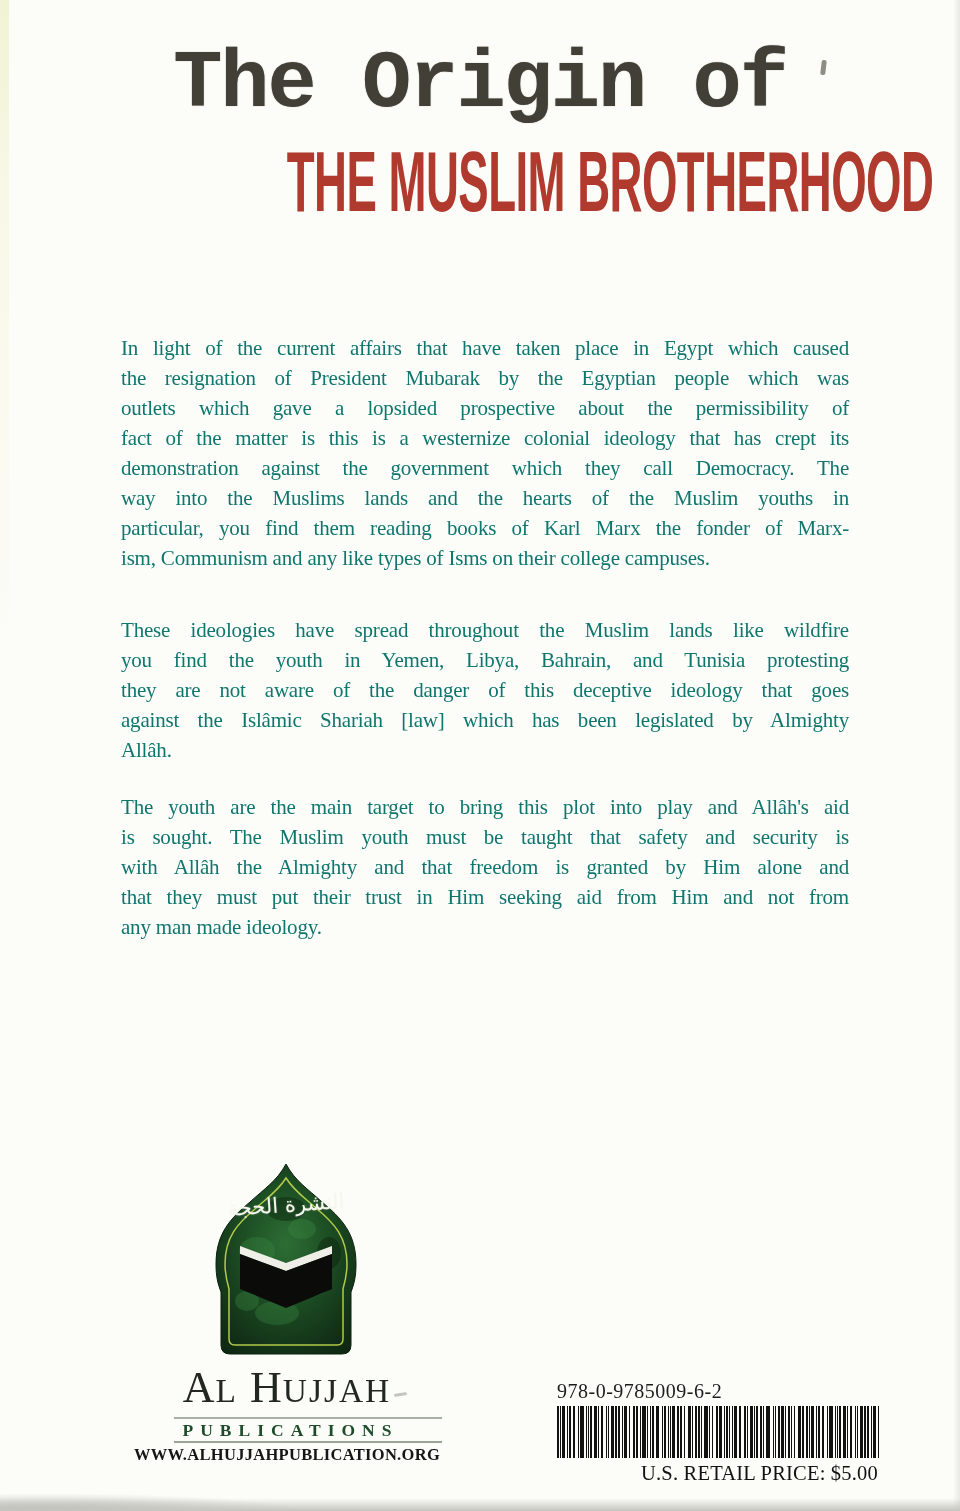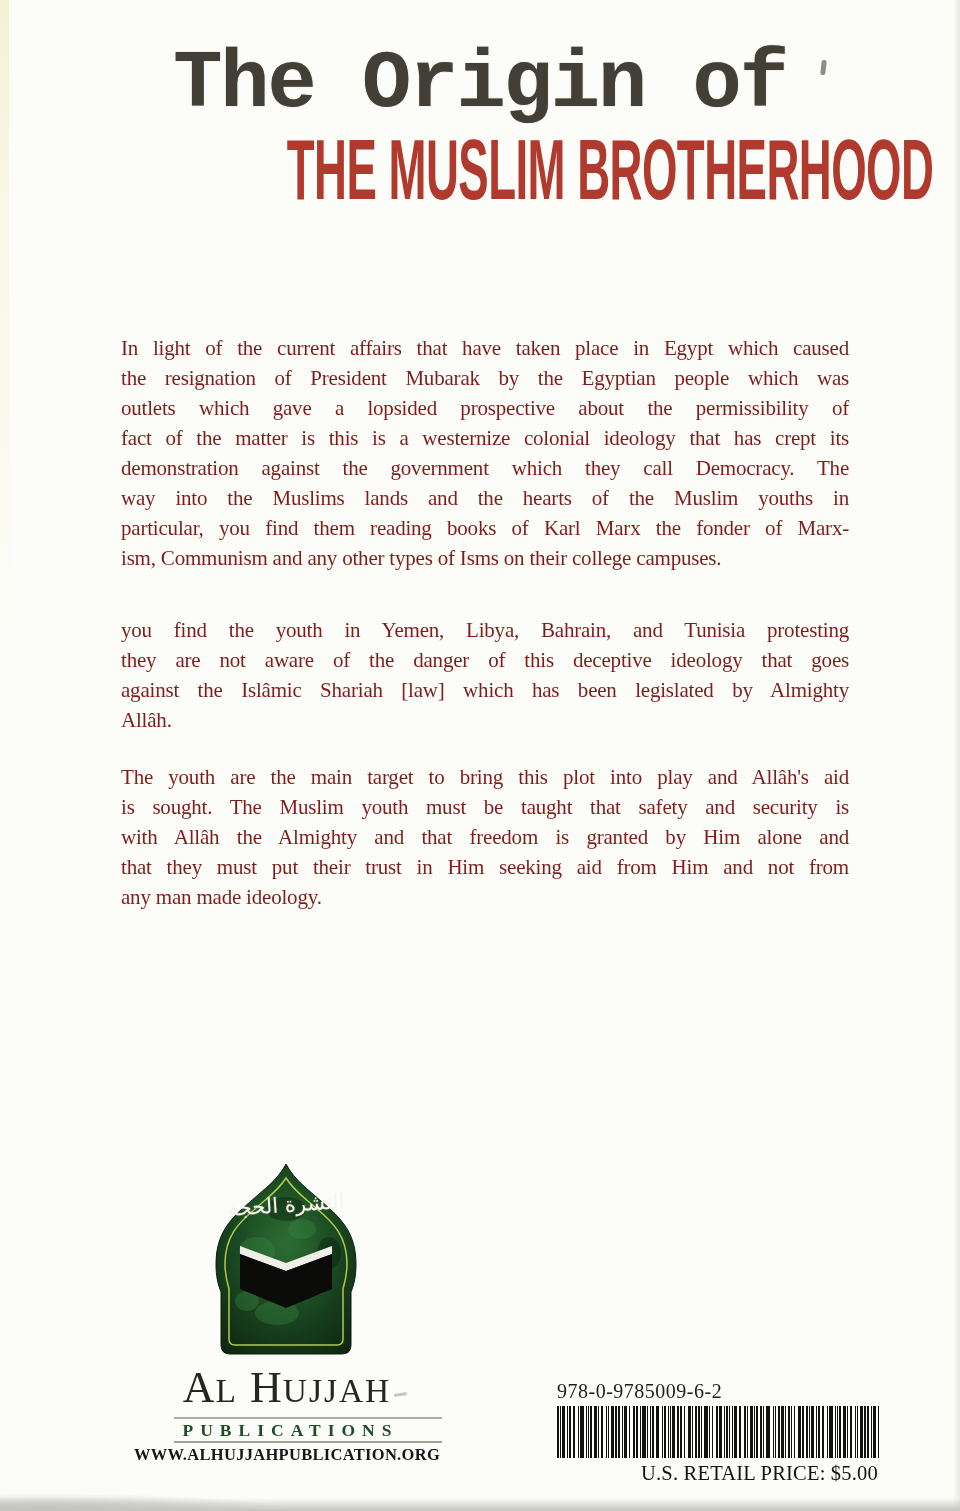--- a/index.html
+++ b/index.html
@@ -17,27 +17,27 @@
   .speck{position:absolute;background:#6b6a5f;border-radius:2px;}
   .speck.a{left:821px;top:60px;width:5px;height:15px;transform:rotate(7deg);opacity:.75;}
   .speck.b{left:394px;top:1393px;width:13px;height:3px;transform:rotate(-9deg);opacity:.55;background:#97978f;}
 
   
   .title-block{position:absolute;left:0;top:44px;width:960px;text-align:center;}
   .t1{font:700 82px/1 "Liberation Mono",monospace;letter-spacing:-2px;color:#413f36;
       text-shadow:0 0 1px rgba(60,58,48,.55);}
   .t2{font:700 49px/1 "Liberation Mono",monospace;letter-spacing:-1px;color:#43413a;margin-top:12px;
       text-shadow:0 0 1px rgba(60,58,48,.5);}
-  .t3-wrap{height:86px;}
+  .t3-wrap{margin-top:12px;height:86px;}
   .t3{display:inline-block;font:700 86px/1 "Liberation Sans",sans-serif;letter-spacing:-1px;
       color:#b03a2e;transform:scaleX(.53);transform-origin:50% 50%;white-space:nowrap;}
 
   
   .body-col{position:absolute;left:121px;top:333px;width:728px;
-            font-size:21px;line-height:30px;letter-spacing:-0.2px;color:#7f1d1d;}
+            font-size:21px;line-height:30px;letter-spacing:-0.2px;color:#0f766e;}
   .para{margin:0;}
   .para + .para.p2{margin-top:42px;}
   .para + .para.p3{margin-top:27px;}
   .jline{text-align:justify;text-align-last:justify;height:30px;white-space:normal;}
   .jline.last{text-align-last:left;}
 
   
   .logo{position:absolute;left:207px;top:1161px;width:158px;height:196px;}
   .logo svg{display:block;}
   .arabic{position:absolute;left:8px;top:32px;width:142px;text-align:center;
@@ -83,23 +83,24 @@
 
   <div class="body-col">
       <div class="para p1">
         <div class="jline">In light of the current affairs that have taken place in Egypt which caused</div>
         <div class="jline">the resignation of President Mubarak by the Egyptian people which was</div>
         <div class="jline">outlets which gave a lopsided prospective about the permissibility of</div>
         <div class="jline">fact of the matter is this is a westernize colonial ideology that has crept its</div>
         <div class="jline">demonstration against the government which they call Democracy. The</div>
         <div class="jline">way into the Muslims lands and the hearts of the Muslim youths in</div>
         <div class="jline">particular, you find them reading books of Karl Marx the fonder of Marx-</div>
-        <div class="jline last">ism, Communism and any other types of Isms on their college campuses.</div>
+        <div class="jline last">ism, Communism and any like types of Isms on their college campuses.</div>
       </div>
       <div class="para p2">
+        <div class="jline">These ideologies have spread throughout the Muslim lands like wildfire</div>
         <div class="jline">you find the youth in Yemen, Libya, Bahrain, and Tunisia protesting</div>
         <div class="jline">they are not aware of the danger of this deceptive ideology that goes</div>
         <div class="jline">against the Islâmic Shariah [law] which has been legislated by Almighty</div>
         <div class="jline last">Allâh.</div>
       </div>
       <div class="para p3">
         <div class="jline">The youth are the main target to bring this plot into play and Allâh's aid</div>
         <div class="jline">is sought. The Muslim youth must be taught that safety and security is</div>
         <div class="jline">with Allâh the Almighty and that freedom is granted by Him alone and</div>
         <div class="jline">that they must put their trust in Him seeking aid from Him and not from</div>

